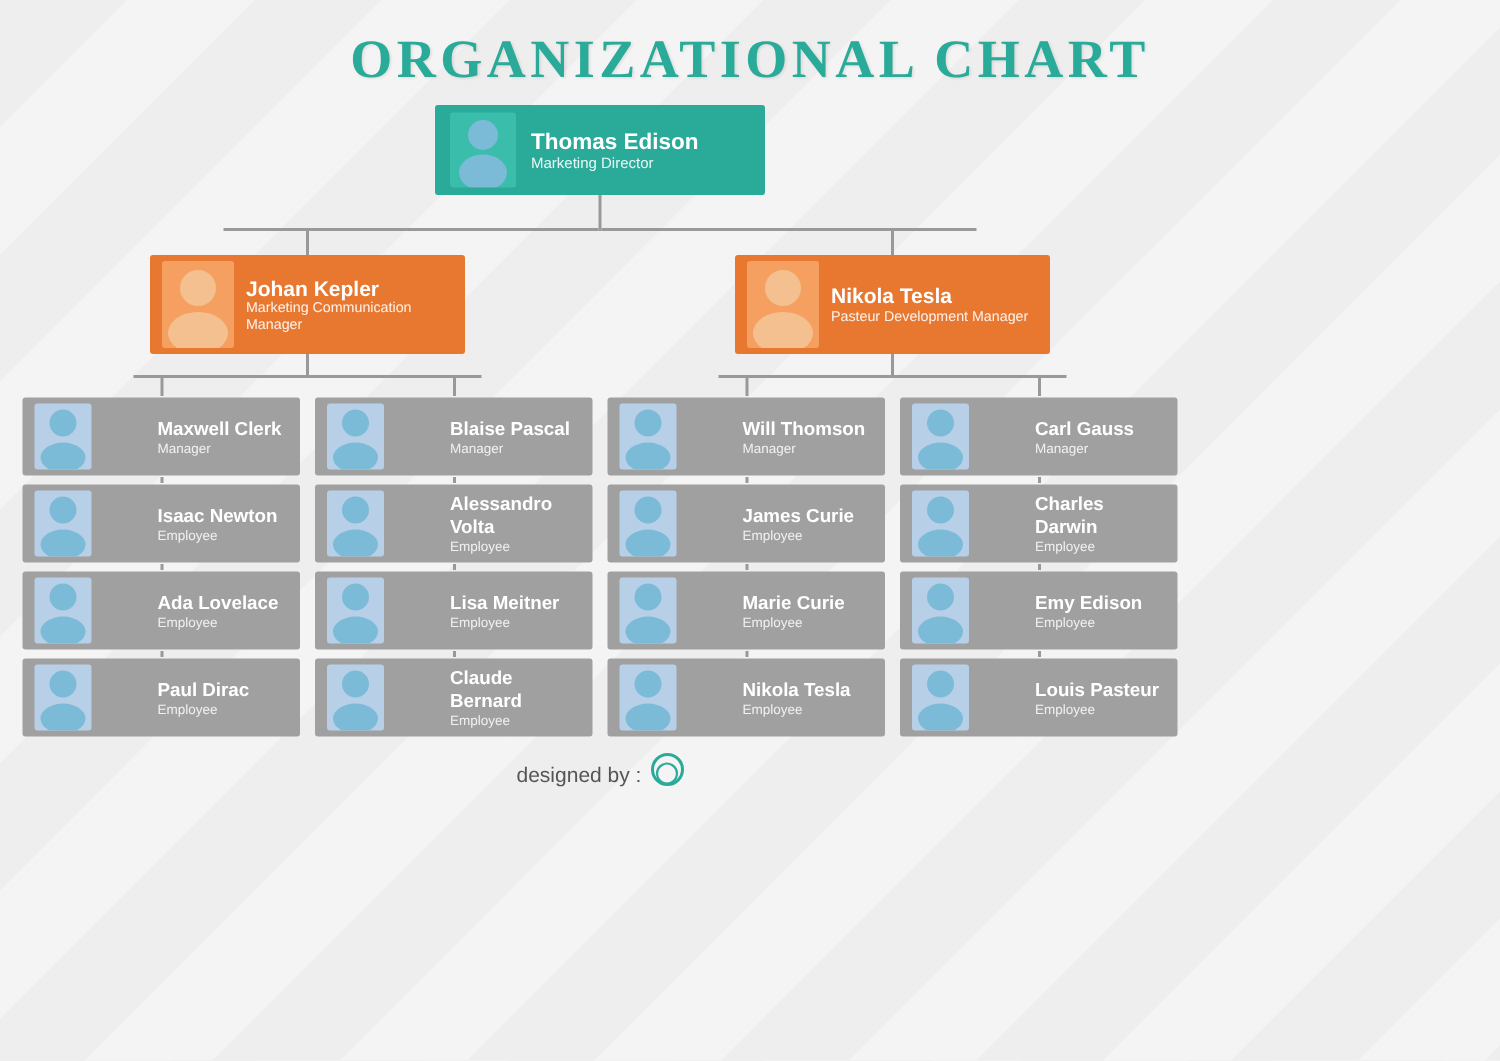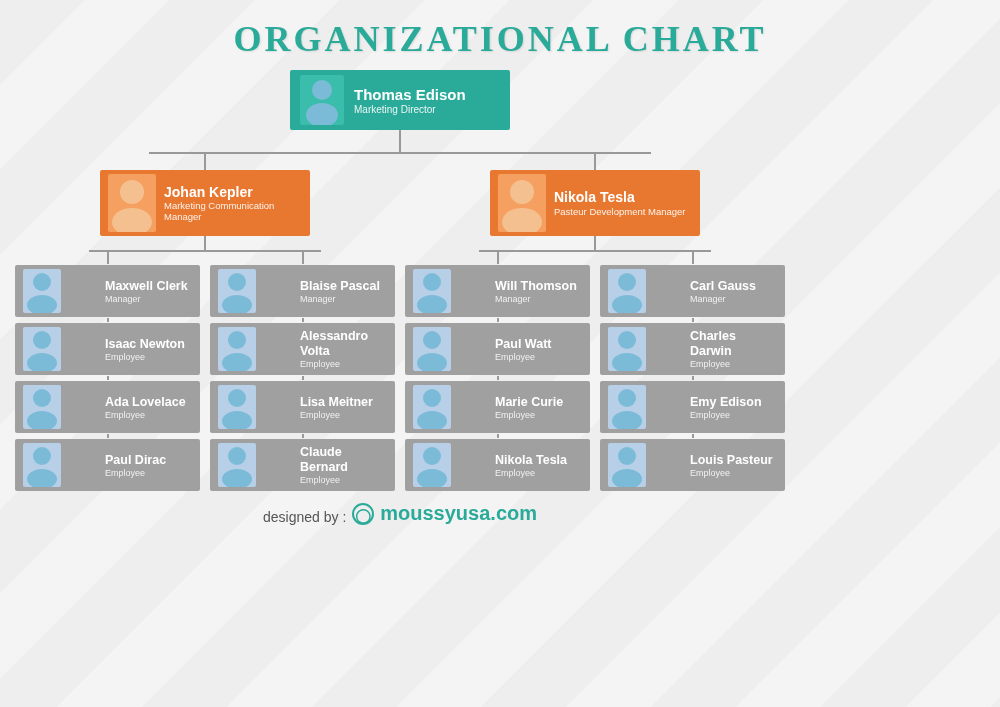--- a/index.html
+++ b/index.html
@@ -360,21 +360,21 @@
             </div>
             <div style="width:2px;height:4px;background:#999;"></div>
             <div class="node-small">
               <div class="avatar">
                 <svg viewBox="0 0 38 44" class="person-svg">
                   <circle cx="19" cy="13" r="9" fill="#7bbbd8"></circle>
                   <ellipse cx="19" cy="36" rx="15" ry="10" fill="#7bbbd8"></ellipse>
                 </svg>
               </div>
               <div>
-                <div class="name">Paul Watt</div>
+                <div class="name">James Curie</div>
                 <div class="role">Employee</div>
               </div>
             </div>
             <div style="width:2px;height:4px;background:#999;"></div>
             <div class="node-small">
               <div class="avatar">
                 <svg viewBox="0 0 38 44" class="person-svg">
                   <circle cx="19" cy="13" r="9" fill="#7bbbd8"></circle>
                   <ellipse cx="19" cy="36" rx="15" ry="10" fill="#7bbbd8"></ellipse>
                 </svg>
@@ -454,17 +454,16 @@
             </div>
           </div>
         </div>
       </div>
 
     </div>
 
     <div style="text-align:center;margin-top:10px;font-size:14px;color:#555;display:flex;justify-content:center;align-items:flex-end;gap:6px;">
       <span>designed by :</span>
       <span style="display:inline-block;width:22px;height:22px;border-radius:50%;border:2px solid #2aaa99;color:#2aaa99;font-size:14px;font-weight:bold;line-height:20px;text-align:center;">◯</span>
-      <span style="font-size:20px;font-weight:bold;color:#2aaa99;">moussyusa.com</span>
     </div>
 
   </div>
 </div>
 
 </body></html>

